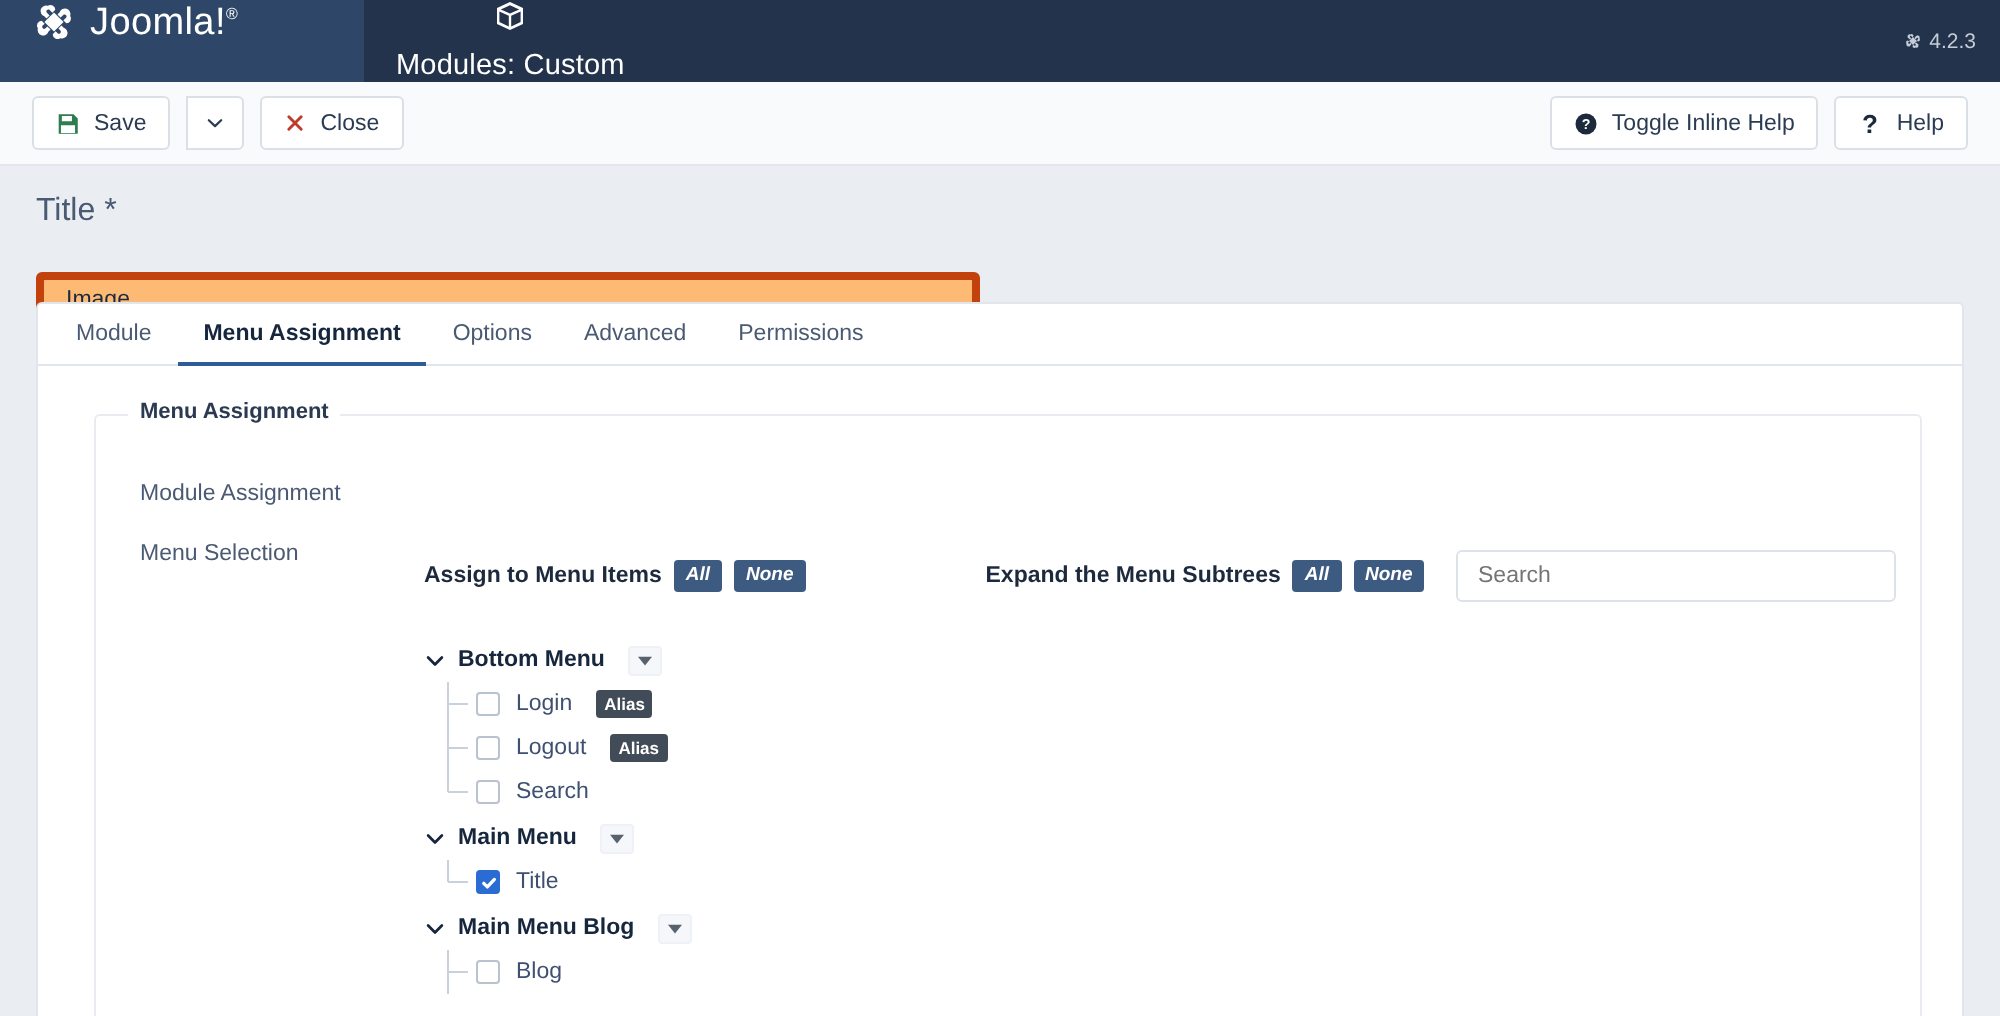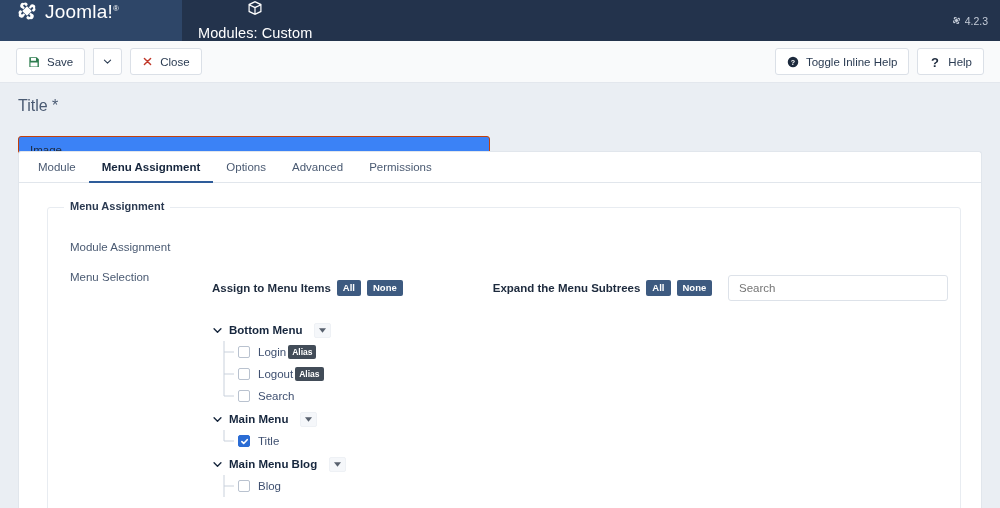--- a/index.html
+++ b/index.html
@@ -70,22 +70,22 @@
   .ic { display: inline-flex; align-items: center; }
   .ic svg { display: block; }
 
   
   .body-area { position: relative; height: 425px; }
   .field-title { padding: 14px 0 0 18px; }
   .field-label {
     font-size: 16px; color: #4a5a72; margin-bottom: 21px; display: block;
   }
   .title-input {
-    width: 472px; height: 28px; background: #3b82f6;
-    border: 1px solid #c2410c; border-radius: 3px;
+    width: 472px; height: 28px; background: #fdba74;
+    border: 4px solid #c2410c; border-radius: 3px;
     font-size: 11.5px; color: #1d2a3d; padding: 0 11px;
     font-family: "Liberation Sans", sans-serif;
   }
 
   
   .panel {
     position: absolute; left: 18px; top: 68px; right: 18px; bottom: 0;
     background: #fff; border: 1px solid #e1e6ec; border-bottom: none;
     border-radius: 3px 3px 0 0;
   }
@@ -135,20 +135,21 @@
   }
 
   
   .sel-head { display: flex; align-items: center; padding-top: 6px; }
   .sel-grp { display: flex; align-items: center; gap: 6px; }
   .sel-grp .t { font-size: 11.5px; font-weight: 700; color: #1d2a3d; }
   .mini-btn {
     background: #3d5a80; color: #fff; font-size: 9.5px; font-weight: 700;
     border-radius: 2px; padding: 2px 6px; line-height: 1.25;
     border: none;
+    font-style: italic;
   }
   .search-input {
     width: 220px; height: 26px; border: 1px solid #dde2e9; border-radius: 3px;
     background: #fff; font-size: 11.5px; color: #6b7a90; padding: 0 10px;
     font-family: "Liberation Sans", sans-serif;
   }
 
   
   .tree { padding: 18px 0 0 0; }
   .grp-head {
@@ -170,21 +171,21 @@
     width: 12px; height: 12px; border: 1px solid #b9c2cf; border-radius: 2px;
     background: #fff; flex: 0 0 12px;
   }
   .cb.checked {
     background: #2b6cd4; border-color: #2b6cd4;
     display: flex; align-items: center; justify-content: center;
   }
   .item-label { font-size: 11.5px; color: #3f5070; margin-left: 8px; }
   .alias-badge {
     background: #424c58; color: #fff; font-size: 8.5px; font-weight: 700;
-    padding: 2px 4px; border-radius: 2px; margin-left: 2px; line-height: 1.2;
+    padding: 2px 4px; border-radius: 2px; margin-left: 12px; line-height: 1.2;
   }
 </style>
 </head>
 <body>
 
 <div class="header">
   <div class="header-left">
     <div class="joomla-logo">
       <span class="ic">
         <svg class="joomla-mark" viewBox="0 0 24 24" fill="#ffffff">

